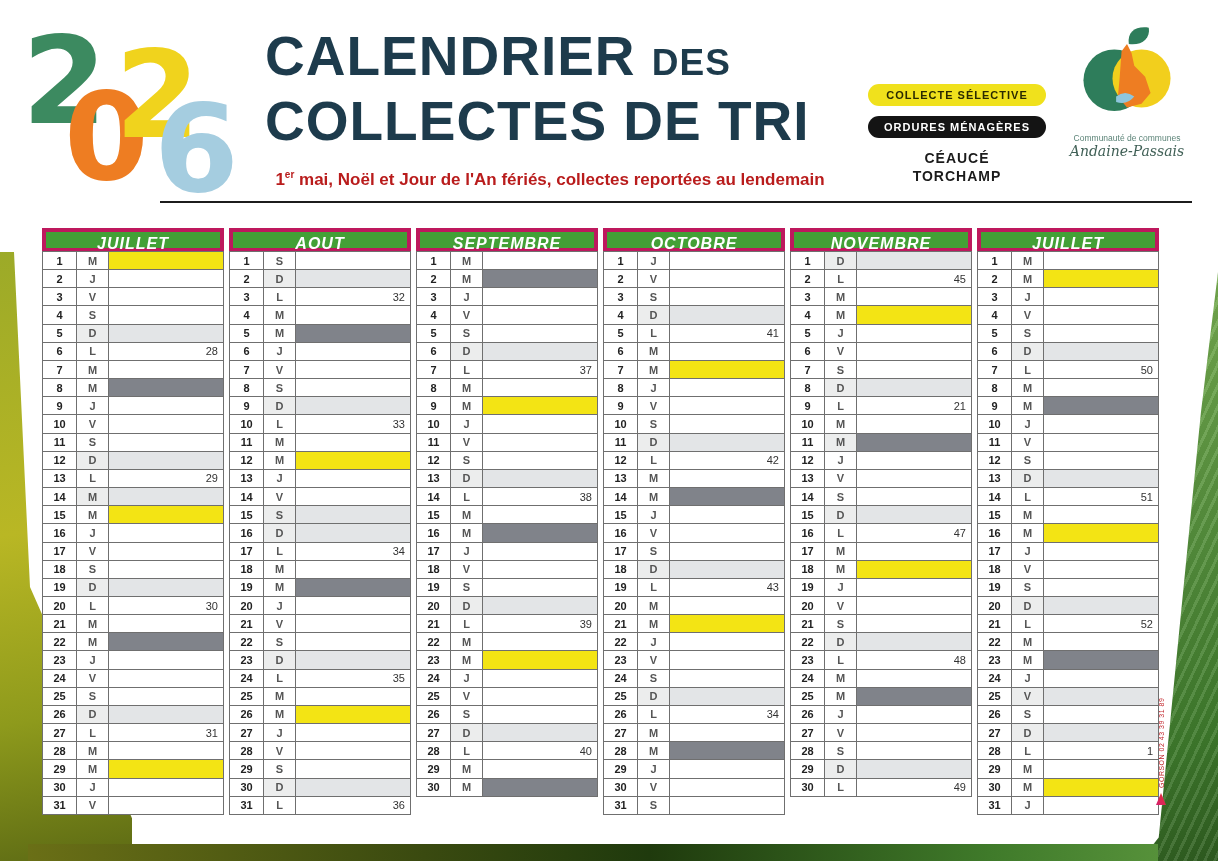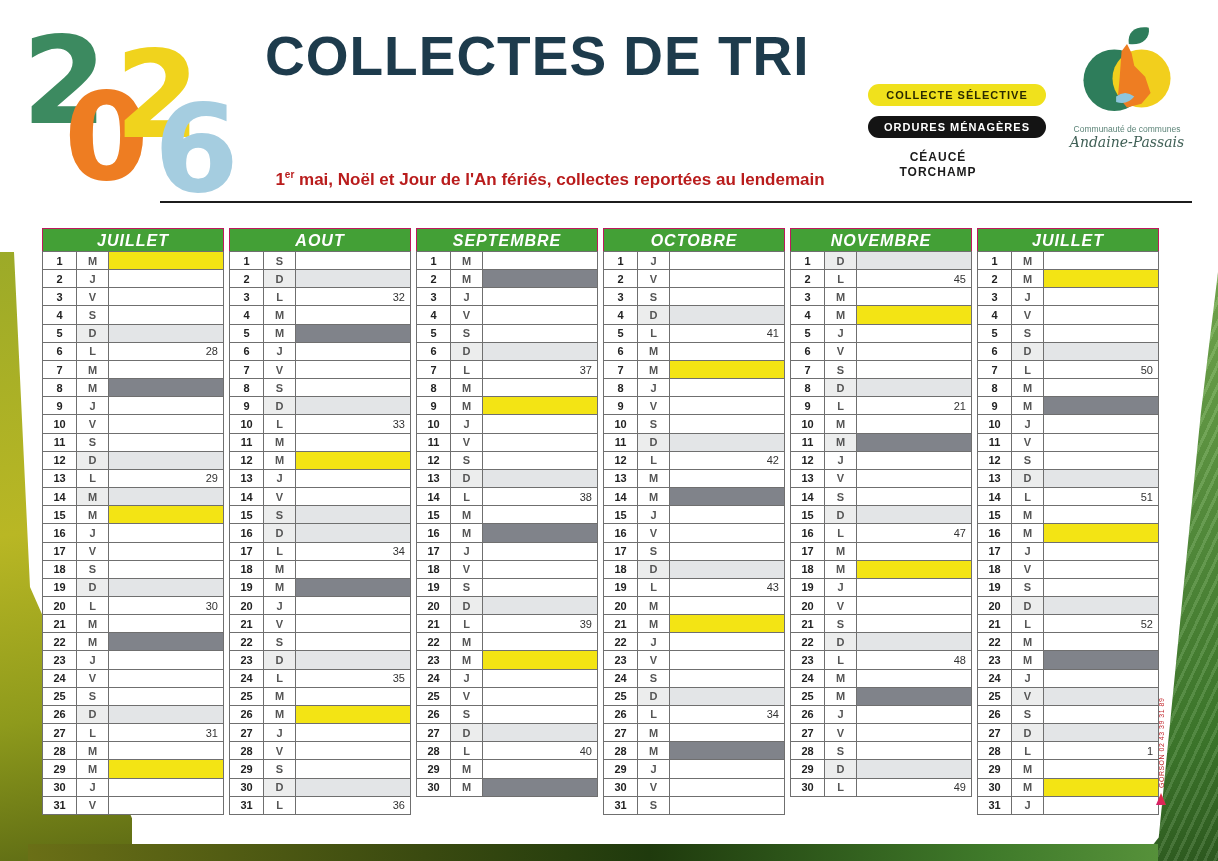--- a/index.html
+++ b/index.html
@@ -37,34 +37,34 @@
   .title .small { font-size:37px; }
   .note { position:absolute; left:270px; top:169px; width:560px; text-align:center;
           color:#b91c1c; font-weight:700; font-size:17px; }
   .note sup { font-size:10px; }
   .header-rule { position:absolute; left:160px; top:201px; width:1032px; height:2px; background:#1c1c1c; }
 
   .legend { position:absolute; left:868px; top:84px; width:178px; }
   .legend-bar { height:22px; line-height:22px; text-align:center; font-size:11px; font-weight:800; letter-spacing:1px; }
   .legend-sel { background:#f0e11c; color:#2a2a00; margin-bottom:10px;border-radius:11px; }
   .legend-om  { background:#141414; color:#ffffff;border-radius:11px; }
-  .communes { position:absolute; left:849px; top:150px; width:178px; text-align:center;
-              font-weight:800; font-size:12px; letter-spacing:1px; color:#1b1b1b; line-height:1.25; }
+  .communes { position:absolute; left:868px; top:150px; width:178px; text-align:center;
+              font-weight:800; font-size:14px; letter-spacing:1px; color:#1b1b1b; line-height:1.25; }
 
   .org { position:absolute; left:1062px; top:24px; width:130px; text-align:center; }
   .org svg { display:block; margin:0 auto; }
-  .org-line1 { font-size:8.5px; color:#5b8377; margin-top:2px; }
+  .org-line1 { font-size:8.5px; color:#5b8377; margin-top:11px; }
   .org-line2 { font-family:"DejaVu Serif", serif; font-style:italic; font-size:14px; color:#3f5f55; }
 
   
   .calendar { position:absolute; left:42px; top:228px; width:1117px; display:flex; gap:5px; }
   .month-column { width:182px; }
   .month-header {
     height:24px; line-height:24px; text-align:center;
-    background:#43a036; border:1px solid #be185d;
+    background:#43a036; border:4px solid #be185d;
     color:#ffffff; font-weight:800; font-style:italic; font-size:16px; letter-spacing:1px;
   }
   .day-row { display:flex; height:19.16px; margin-top:-1px; }
   .cell { border:1px solid #6f6f6f; margin-left:-1px; background:#ffffff;
           display:flex; align-items:center; }
   .cell:first-child { margin-left:0; }
   .c-num { width:35px; justify-content:center; font-weight:700; font-size:11px; color:#222; }
   .c-let { width:33px; justify-content:center; font-weight:700; font-size:11px; color:#555; }
   .c-main { flex:1; justify-content:flex-end; padding-right:5px; font-size:11px; color:#333; }
   .t-sel .c-main { background:#f3e414; }
@@ -86,20 +86,22 @@
 <div class="bg-bottom"></div>
 
 <div class="logo2026">
   <span class="digit-0">2</span>
   <span class="digit-1">0</span>
   <span class="digit-2">2</span>
   <span class="digit-3">6</span>
 </div>
 
 <div class="title">
+  <div class="big"><span>CALENDRIER</span>
+    <span class="small">DES</span></div>
   <div class="big">COLLECTES DE TRI</div>
 </div>
 
 <div class="note"><span>1</span><sup>er</sup><span> mai, Noël et Jour de l'An fériés, collectes reportées au lendemain</span></div>
 
 <div class="header-rule"></div>
 
 <div class="legend">
   <div class="legend-bar legend-sel">COLLECTE SÉLECTIVE</div>
   <div class="legend-bar legend-om">ORDURES MÉNAGÈRES</div>

